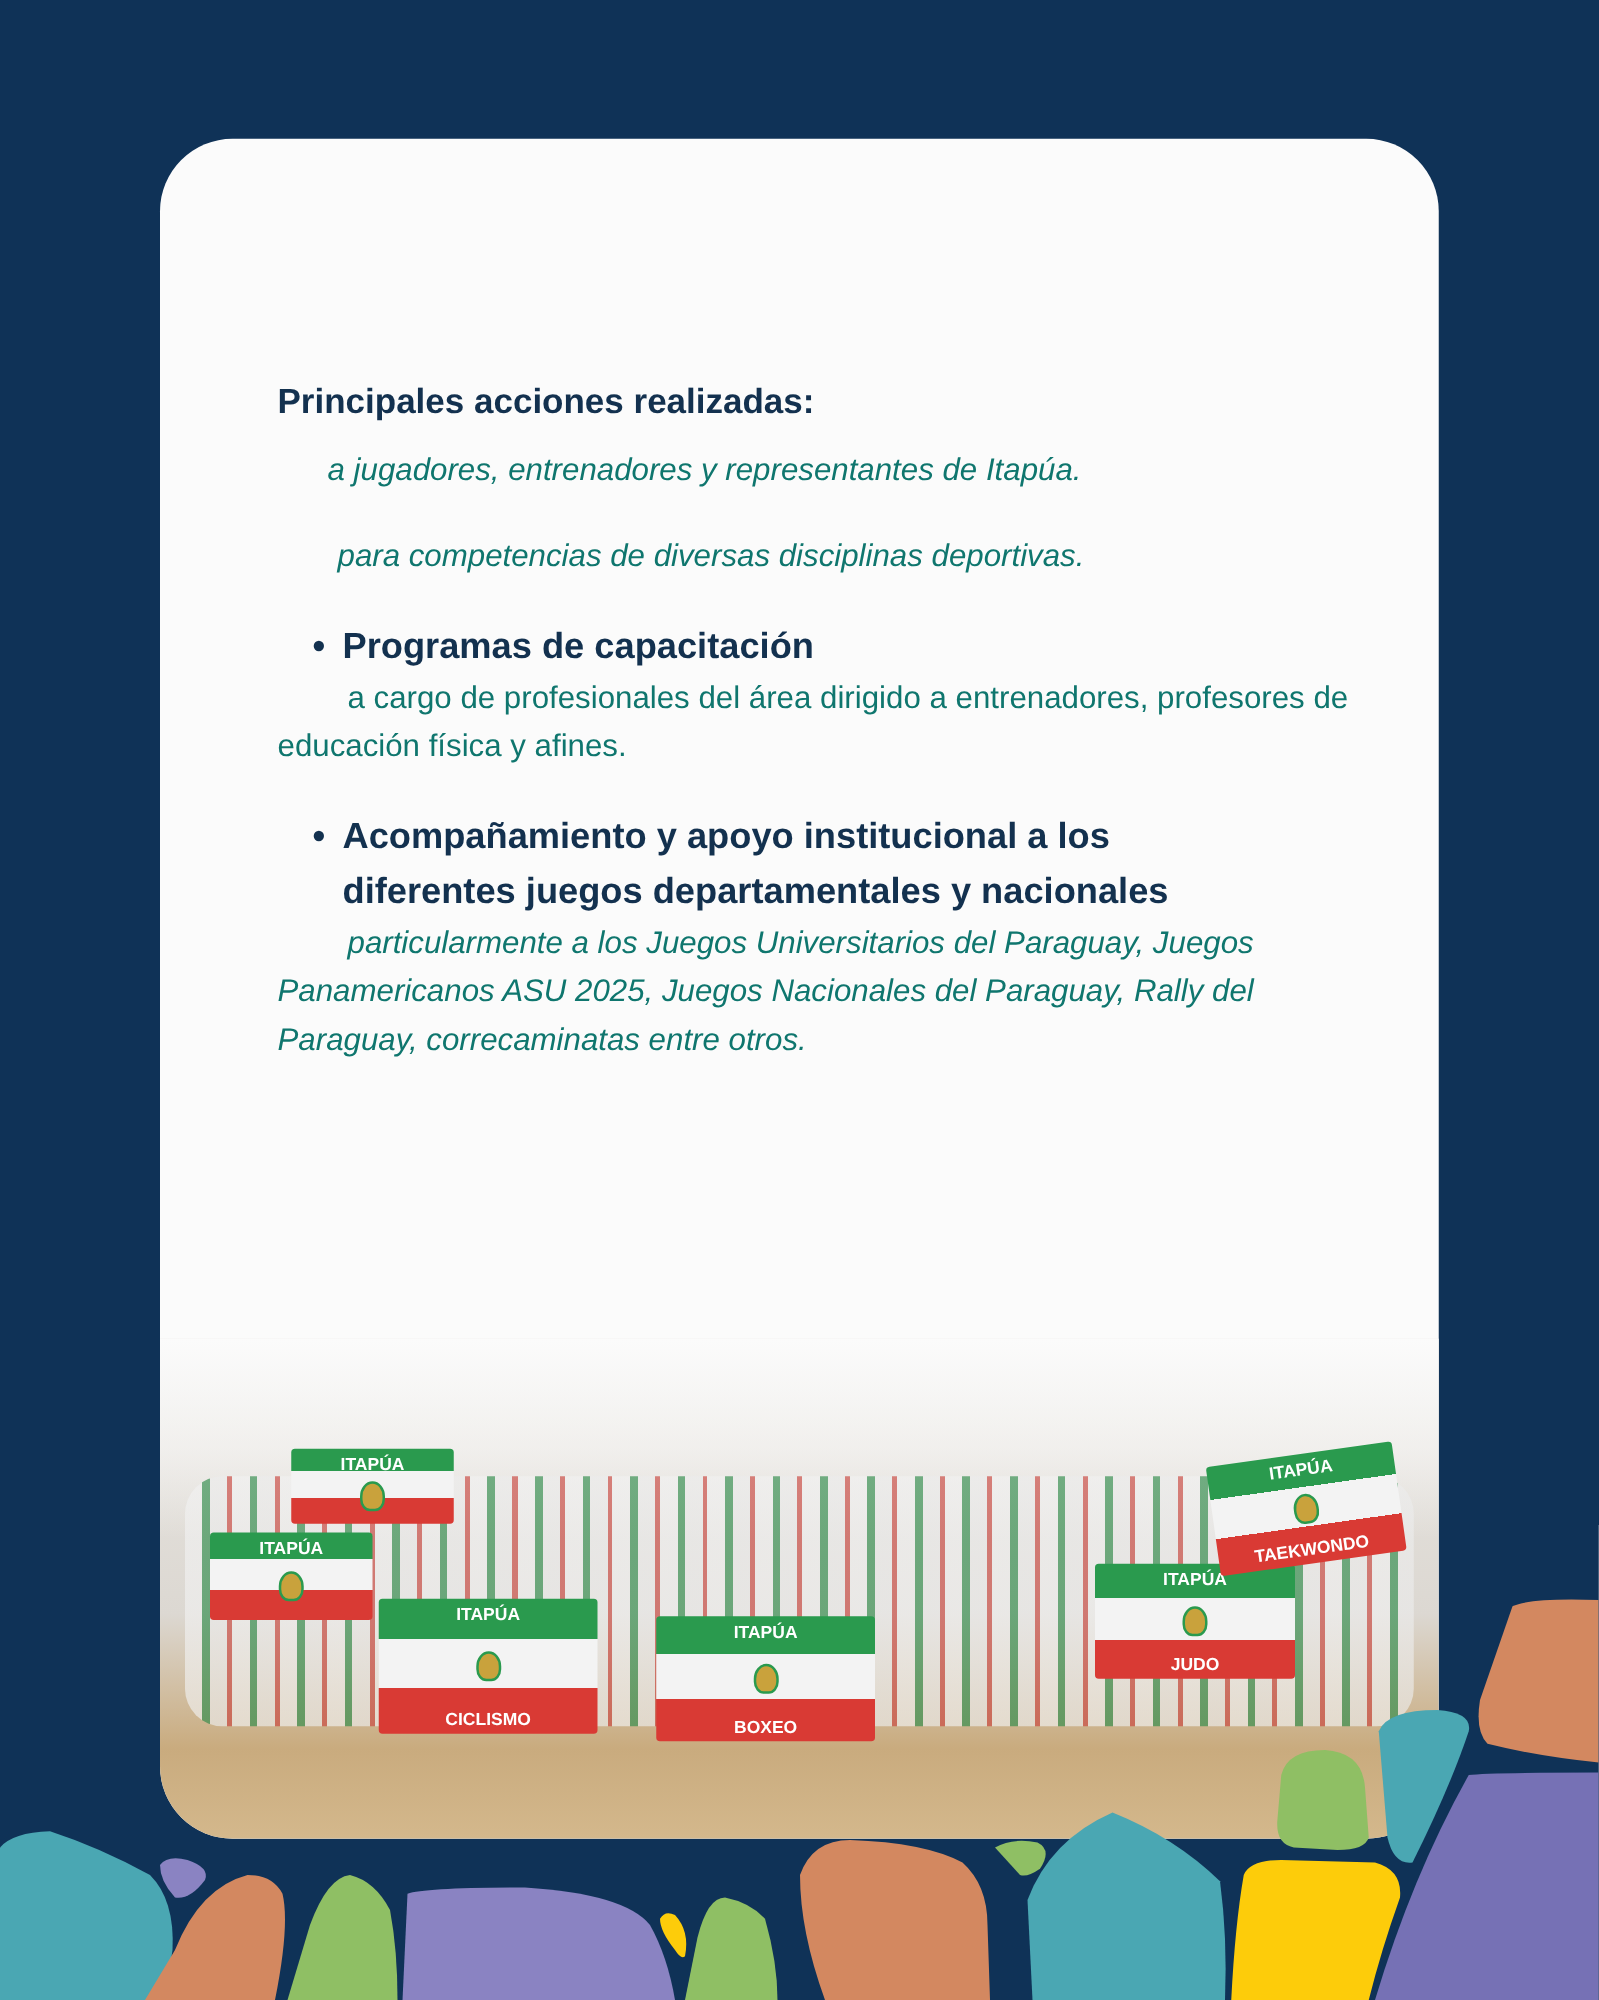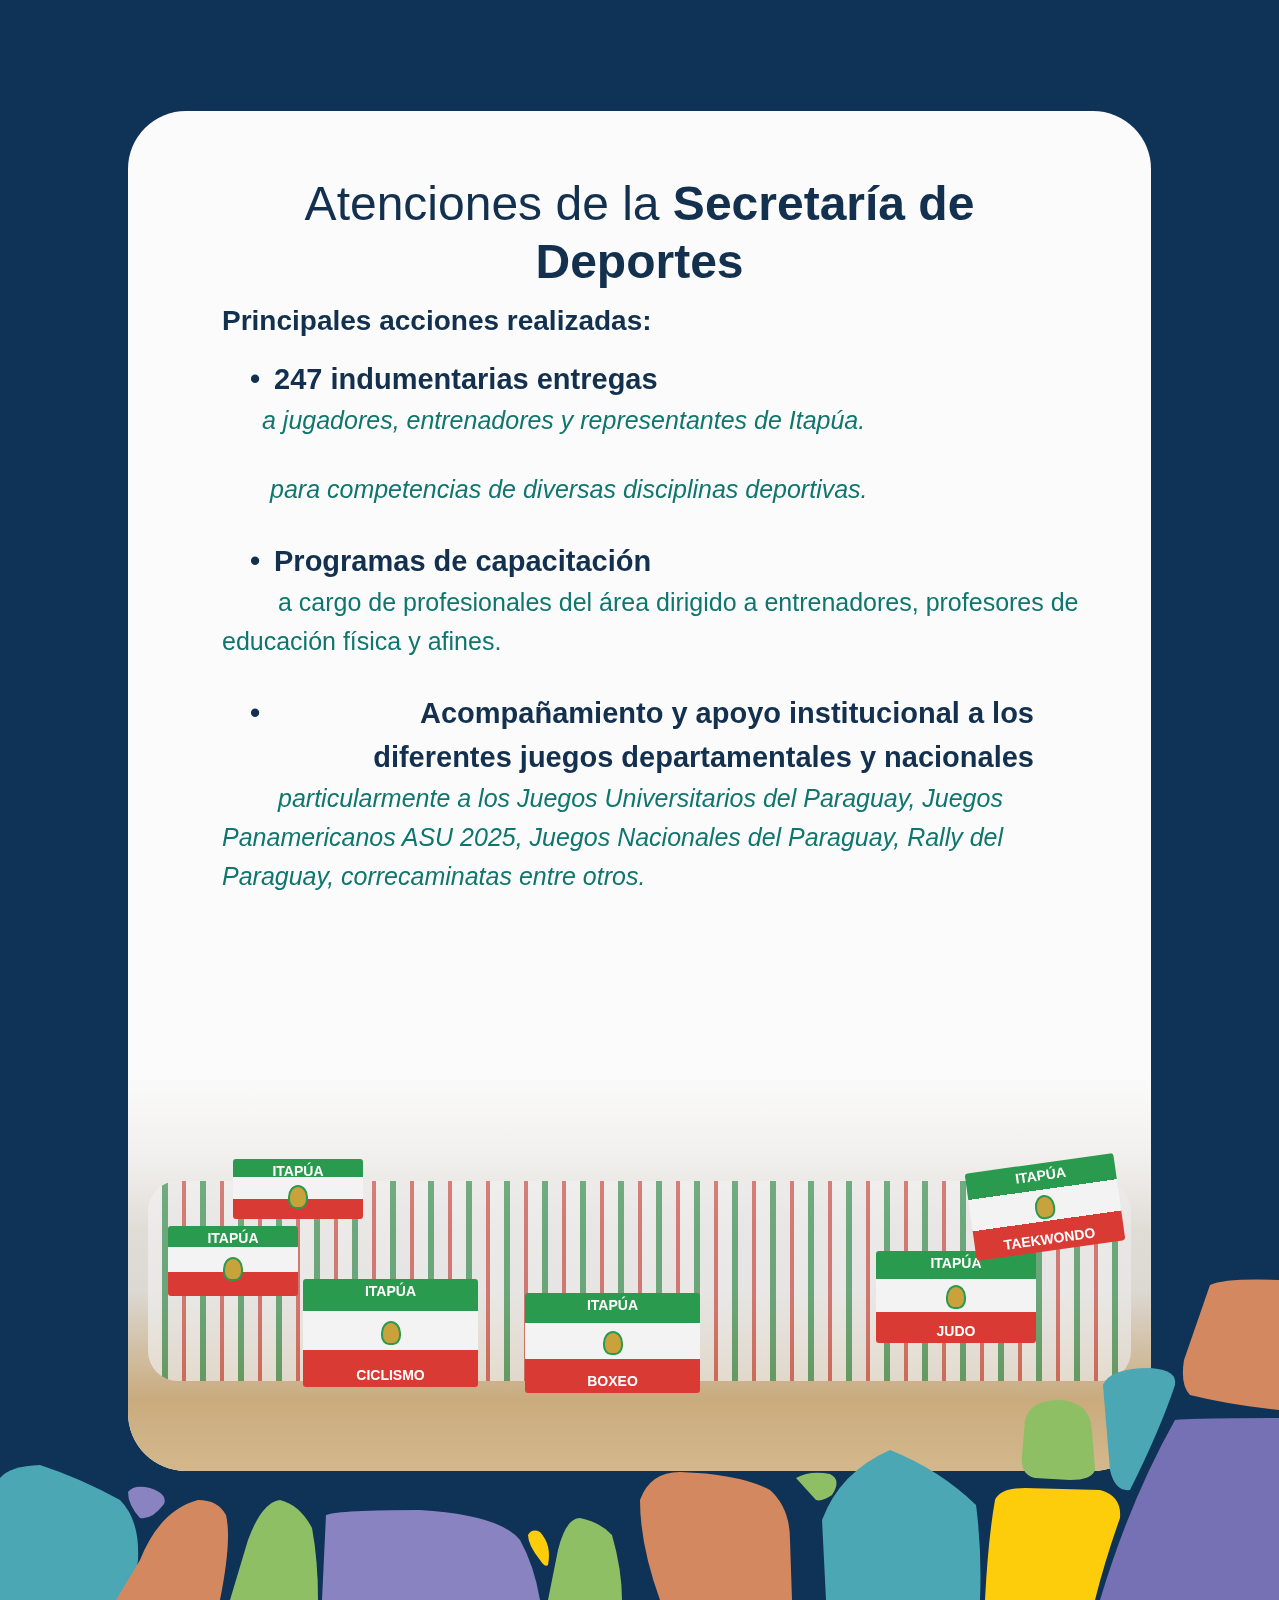--- a/index.html
+++ b/index.html
@@ -70,45 +70,40 @@
   .flag .emblem {
     width: 16px; height: 20px; border-radius: 50% 50% 40% 40%;
     background: #c9a23c; border: 2px solid #2a9a4e;
   }
   .shapes { position: absolute; left: 0; top: 0; width: 1279px; height: 1600px; pointer-events: none; z-index: 3; }
 </style>
 </head>
 <body>
 
 <div class="card">
-  <h1 class="title" style="margin:0;">
-    <span class="light">Atenciones de la </span><span class="bold">Secretaría de</span><br>
-    <span class="bold">Deportes</span>
-  </h1>
 
   <div class="content">
     <div class="section-heading">Principales acciones realizadas:</div>
 
     <div class="item">
-      <div class="item-title">247 indumentarias entregas</div>
       <div class="item-desc italic desc-indent-1">a jugadores, entrenadores y representantes de Itapúa.</div>
     </div>
 
     <div class="item">
       <div class="item-desc italic desc-indent-2">para competencias de diversas disciplinas deportivas.</div>
     </div>
 
     <div class="item">
       <div class="item-title">Programas de capacitación</div>
       <div class="item-desc desc-indent-3">a cargo de profesionales del área  dirigido a entrenadores, profesores de educación física y afines.</div>
     </div>
 
 
     <div class="item">
-      <div class="item-title" style="width:760px;text-align:right;">Acompañamiento y apoyo institucional a los diferentes juegos departamentales y nacionales</div>
+      <div class="item-title" style="width:760px;">Acompañamiento y apoyo institucional a los diferentes juegos departamentales y nacionales</div>
       <div class="item-desc italic desc-indent-3" style="width:830px;">particularmente a los Juegos Universitarios del Paraguay, Juegos Panamericanos ASU 2025, Juegos Nacionales del Paraguay, Rally del Paraguay, correcaminatas entre otros.</div>
     </div>
   </div>
 
   <div class="photo">
     <div class="crowd"></div>
     <div class="flag" style="left:175px; top:208px;">
       <span>ITAPÚA</span>
       <span class="emblem"></span>
       <span>CICLISMO</span>

